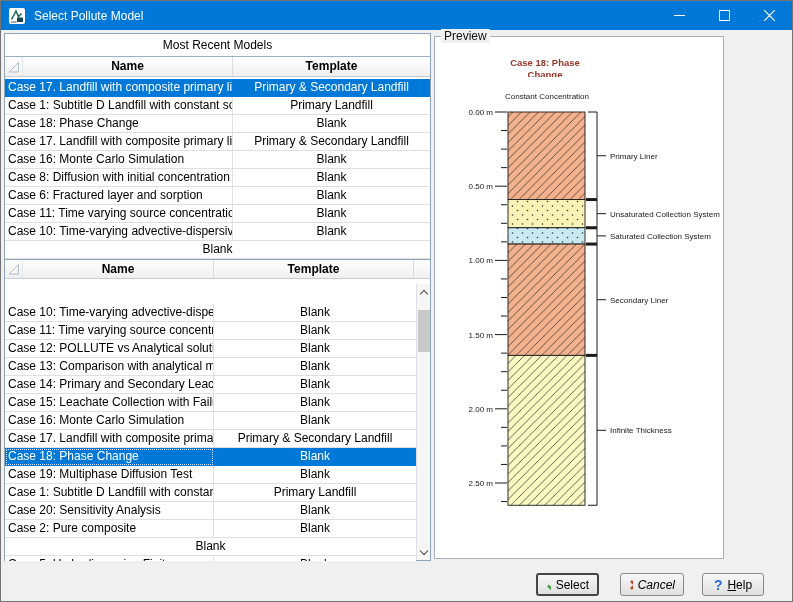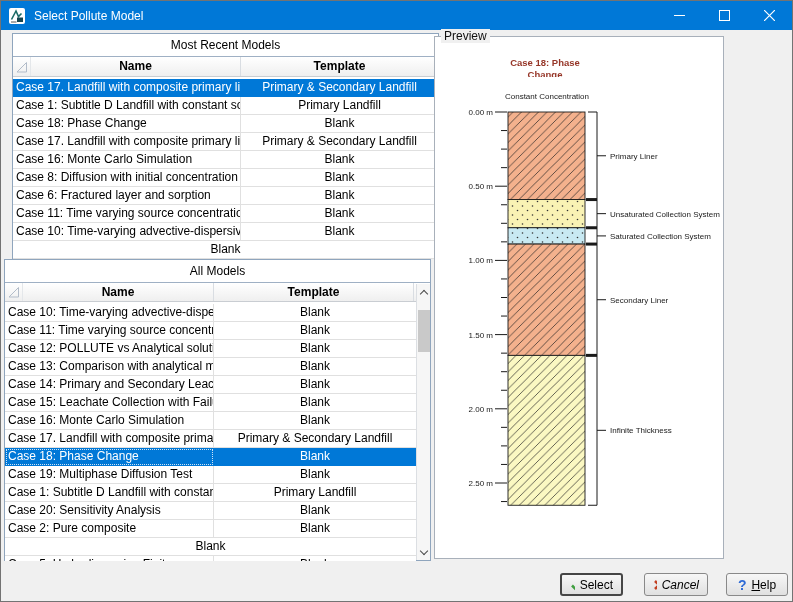--- a/index.html
+++ b/index.html
@@ -46,21 +46,21 @@
   .plegend{position:absolute;left:6px;top:-8px;font-size:12px;color:#111;background:#f0f0f0;
     padding:0 3px;line-height:14px;}
   .t-title{font:bold 9.5px "Liberation Sans",sans-serif;fill:#963628;}
   .t-sub{font:8px "Liberation Sans",sans-serif;fill:#1a1a1a;}
   .t-scale{font:8px "Liberation Sans",sans-serif;fill:#1a1a1a;}
   .t-layer{font:8px "Liberation Sans",sans-serif;fill:#1a1a1a;}
   
   .footer{position:absolute;left:0;top:560px;width:791px;height:40px;background:#f0f0f0;}
   .btn{position:absolute;top:12px;height:23px;display:flex;align-items:center;justify-content:center;
     gap:5px;background:linear-gradient(#f7f7f7,#e0e0e0);border:1px solid #898989;border-radius:3px;
-    font-size:12px;color:#000;padding:0 8px;margin-left:24px;}
+    font-size:12px;color:#000;padding:0 8px;}
   .btn.default{border:2px solid #464646;}
   .accel{text-decoration:underline;}
   .qmark{color:#2e6bd6;font-weight:bold;font-size:14px;line-height:14px;}
 </style>
 </head>
 <body>
 
 <div class="window">
 
   <div class="titlebar">
@@ -83,21 +83,21 @@
           </svg>
       </div>
       <div class="capbtn">
         <svg width="11" height="11">
             <path d="M0,0 L11,11 M11,0 L0,11" stroke="#fff" stroke-width="1.2"></path>
           </svg>
       </div>
     </div>
   </div>
 
-  <div class="group g-recent" style="left:3px;top:32px;width:427px;height:226px;margin-left:8px;">
+  <div class="group g-recent" style="left:3px;top:32px;width:427px;height:226px;">
     <div class="band">Most Recent Models</div>
     <div class="thead">
       <div class="th ind">
         <svg width="14" height="14">
           <polygon points="2,12 11.5,2.5 11.5,12" fill="none" stroke="#b2bcc9" stroke-width="1"></polygon>
         </svg>
       </div>
       <div class="th name">Name</div>
       <div class="th tpl">Template</div>
     </div>
@@ -138,21 +138,20 @@
           <div class="cell cname">Case 10: Time-varying advective-dispersive tra</div>
           <div class="cell ctpl">Blank</div>
         </div>
         <div class="trow">
           <div class="cell ctpl">Blank</div>
         </div>
       </div>
   </div>
 
   <div class="group g-all" style="left:3px;top:258px;width:427px;height:302px;">
-    <div class="band">All Models</div>
     <div class="thead">
       <div class="th ind">
         <svg width="14" height="14">
           <polygon points="2,12 11.5,2.5 11.5,12" fill="none" stroke="#b2bcc9" stroke-width="1"></polygon>
         </svg>
       </div>
       <div class="th name">Name</div>
       <div class="th tpl">Template</div>
       <div class="th sbpad"></div>
     </div>

